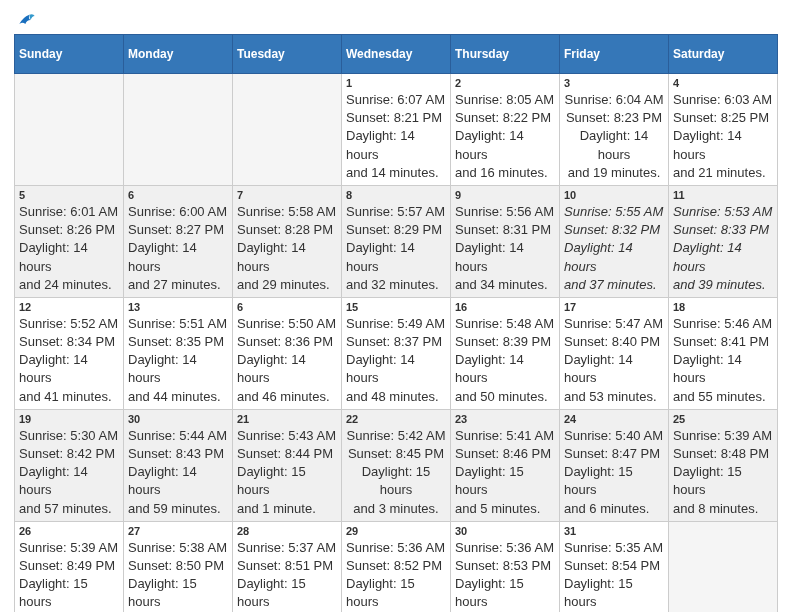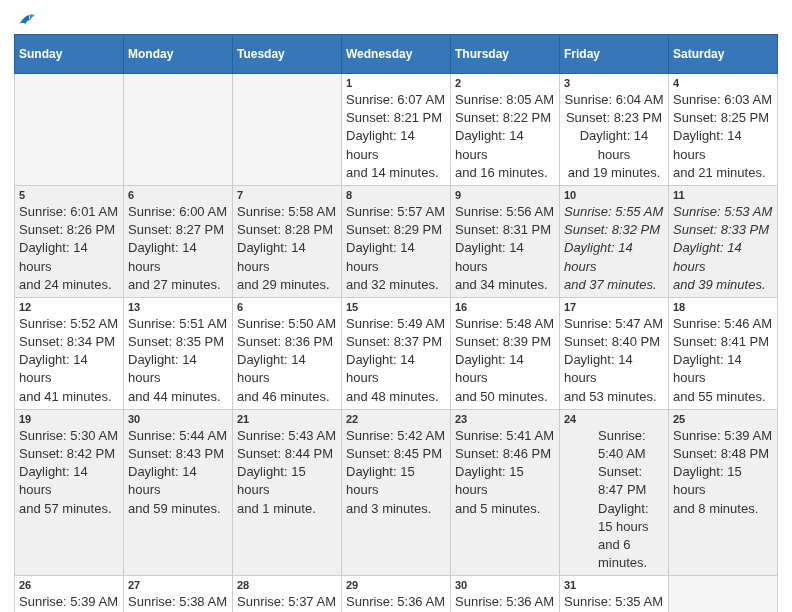--- a/index.html
+++ b/index.html
@@ -288,35 +288,35 @@
           </td>
           <td>
             <span class="day-num">21</span>
             <div class="day-info" style="white-space: pre-line;">Sunrise: 5:43 AM
 Sunset: 8:44 PM
 Daylight: 15 hours
 and 1 minute.</div>
           </td>
           <td>
             <span class="day-num">22</span>
-            <div class="day-info" style="white-space: pre-line;">Sunrise: 5:42 AM
+            <div class="day-info" style="white-space: pre-line; text-align: center;">Sunrise: 5:42 AM
 Sunset: 8:45 PM
 Daylight: 15 hours
 and 3 minutes.</div>
           </td>
           <td>
             <span class="day-num">23</span>
             <div class="day-info" style="white-space: pre-line;">Sunrise: 5:41 AM
 Sunset: 8:46 PM
 Daylight: 15 hours
 and 5 minutes.</div>
           </td>
           <td>
             <span class="day-num">24</span>
-            <div class="day-info" style="white-space: pre-line; margin-left: 34px;">Sunrise: 5:40 AM
+            <div class="day-info" style="white-space: pre-line;">Sunrise: 5:40 AM
 Sunset: 8:47 PM
 Daylight: 15 hours
 and 6 minutes.</div>
           </td>
           <td>
             <span class="day-num">25</span>
             <div class="day-info" style="white-space: pre-line;">Sunrise: 5:39 AM
 Sunset: 8:48 PM
 Daylight: 15 hours
 and 8 minutes.</div>

